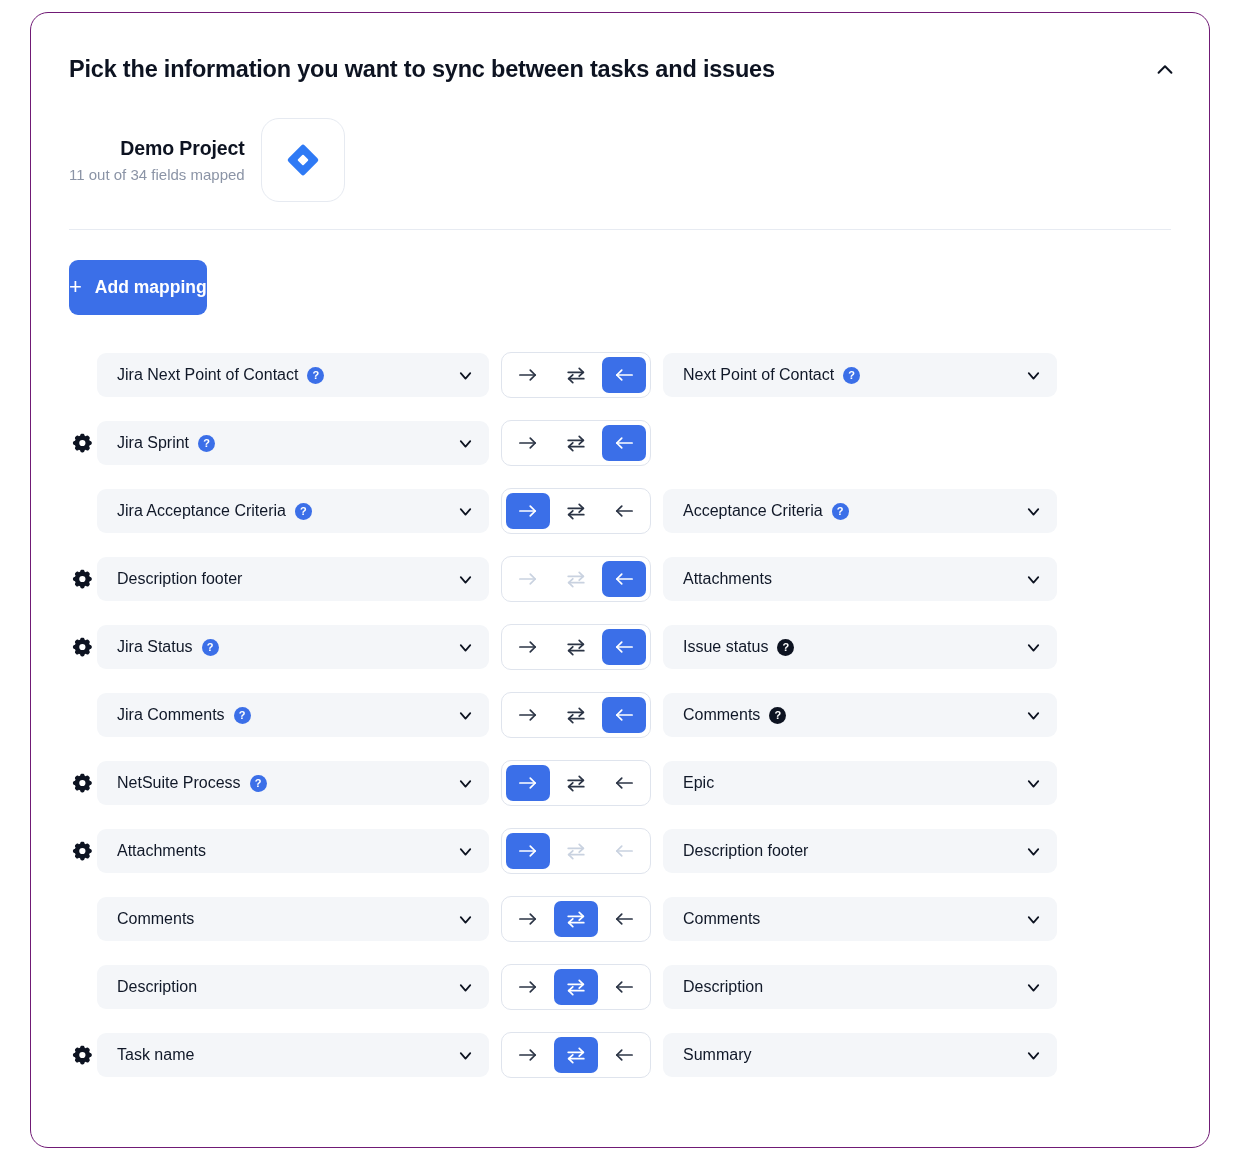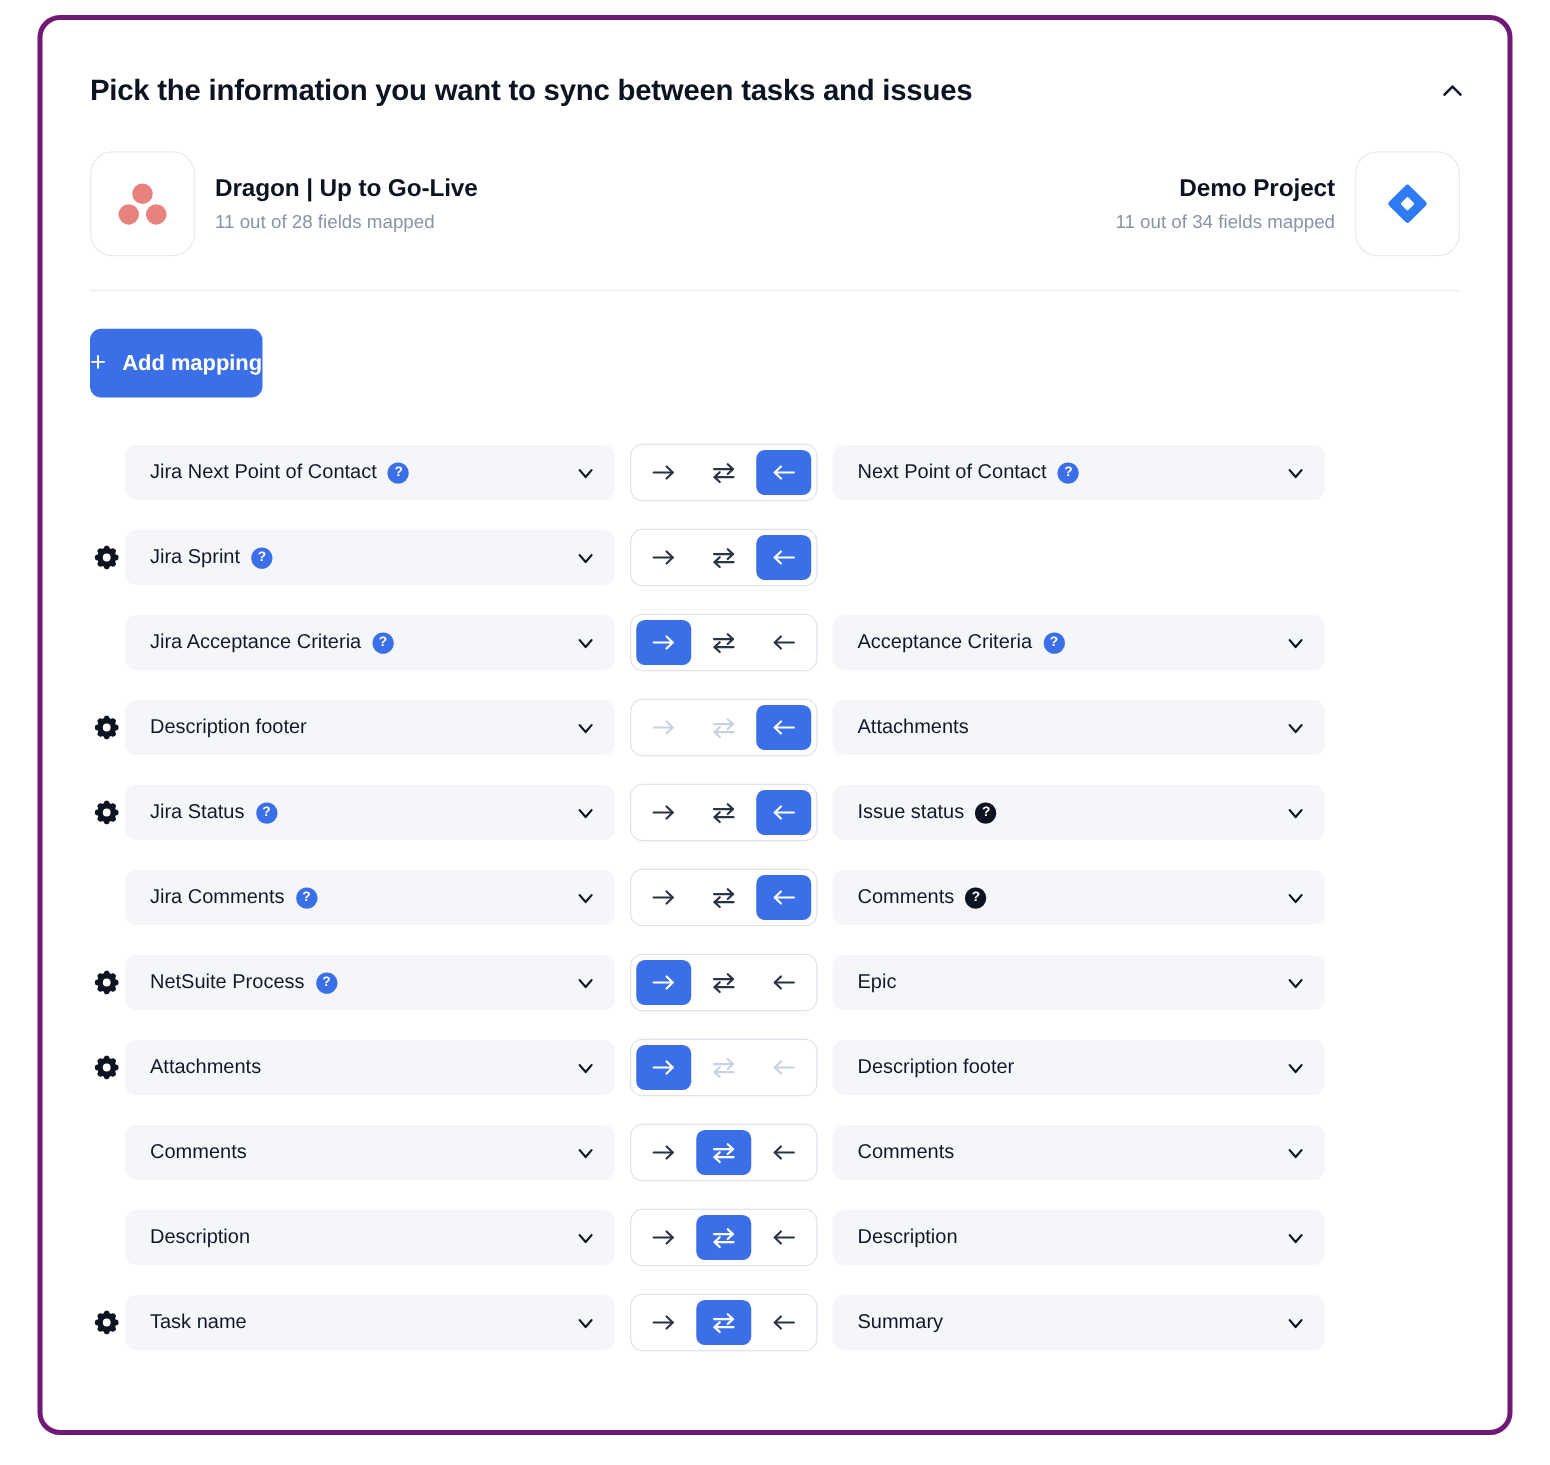--- a/index.html
+++ b/index.html
@@ -9,21 +9,21 @@
     background: #ffffff;
     font-family: "Liberation Sans", sans-serif;
     -webkit-font-smoothing: antialiased;
   }
 
   .card {
     position: absolute;
     left: 30px; top: 12px;
     width: 1180px; height: 1136px;
     background: #ffffff;
-    border: 4px solid #701a75;
+    border: 1px solid #701a75;
     border-radius: 18px;
   }
 
   
   .card-header {
     position: relative;
     padding: 42px 38px 0 38px;
     height: 92px;
   }
   .card-title {
@@ -199,33 +199,20 @@
       <span>
         <svg width="22" height="22" viewBox="0 0 24 24" fill="none" stroke="#0d1321" stroke-width="2.2" stroke-linecap="round" stroke-linejoin="round">
           <polyline points="5 15 12 8 19 15"></polyline>
         </svg>
       </span>
     </button>
   </div>
 
   <div class="apps-row">
 
-    <div class="app left">
-      <div class="app-logo">
-        <svg width="42" height="40" viewBox="0 0 42 40">
-          <circle cx="21" cy="12" r="8.2" fill="#e8827c"></circle>
-          <circle cx="10" cy="28.5" r="8.2" fill="#e8827c"></circle>
-          <circle cx="32" cy="28.5" r="8.2" fill="#e8827c"></circle>
-        </svg>
-      </div>
-      <div class="app-text">
-        <div class="app-name">Dragon | Up to Go-Live</div>
-        <div class="app-sub">11 out of 28 fields mapped</div>
-      </div>
-    </div>
 
     <div class="app right">
       <div class="app-text">
         <div class="app-name">Demo Project</div>
         <div class="app-sub">11 out of 34 fields mapped</div>
       </div>
       <div class="app-logo">
         <svg width="40" height="40" viewBox="0 0 40 40">
           <rect x="8.5" y="8.5" width="23" height="23" rx="2.5" fill="#2f7af5" transform="rotate(45 20 20)"></rect>
           <rect x="16" y="16" width="8" height="8" rx="1" fill="#ffffff" transform="rotate(45 20 20)"></rect>

